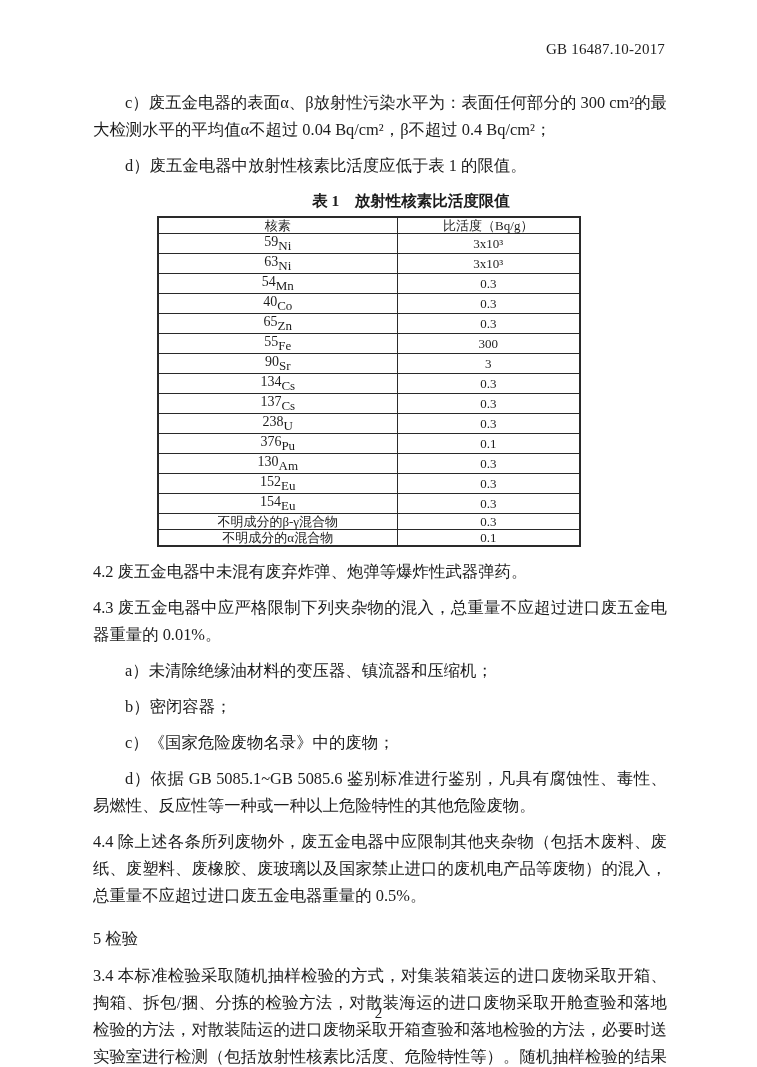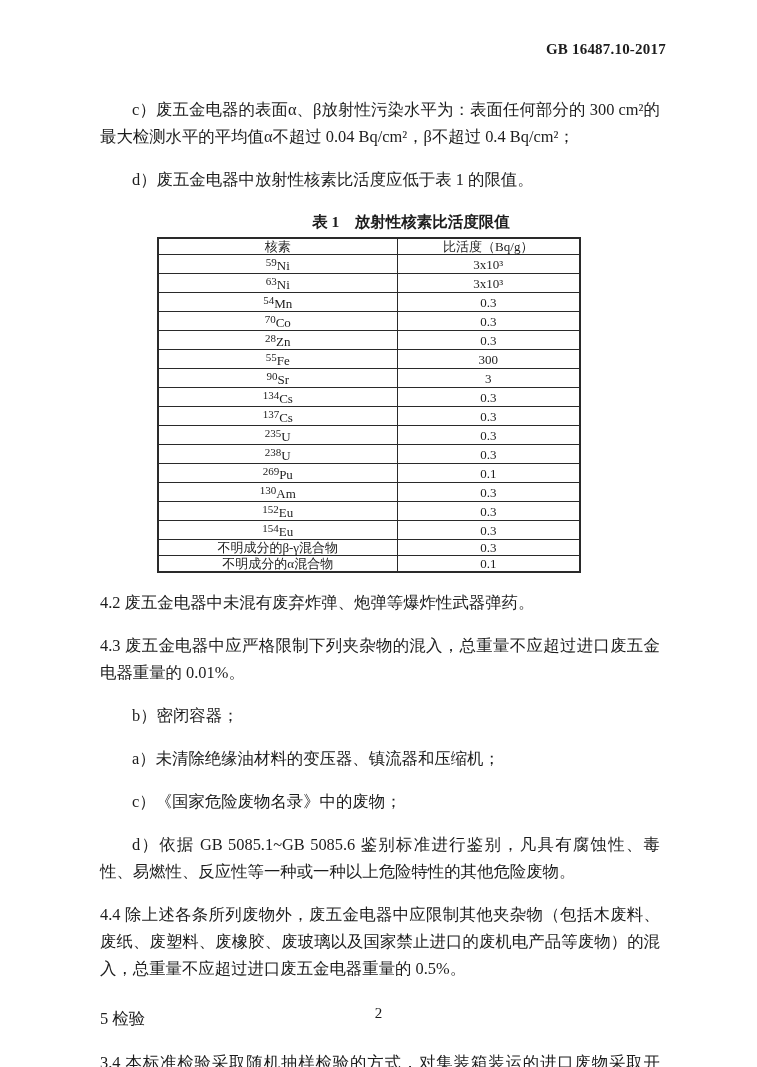--- a/index.html
+++ b/index.html
@@ -8,32 +8,32 @@
     background: #ffffff;
     position: relative;
     font-family: "Liberation Serif", "DejaVu Serif", serif;
     color: #1c1c1c;
     overflow: hidden;
   }
   .doc-number {
     position: absolute;
     top: 41px; left: 546px;
     font-size: 15px;
-    font-weight: bold;
+    font-weight: normal;
     letter-spacing: 0.2px;
   }
   .content {
     position: absolute;
     top: 80px; left: 84px;
     width: 592px;
     font-size: 16.4px;
     line-height: 27px;
     text-align: justify;
   }
-  .content p { margin: 16px; }
+  .content p { margin: 9px; }
   .lettered { text-indent: 32px; }
   .clause { text-indent: 0; }
   .section-heading {
     font-weight: normal;
     margin: 0;
     padding-top: 7px;
     padding-bottom: 1px;
   }
   .table-block {
     width: 508px;
@@ -63,21 +63,21 @@
     height: 15px;
     padding: 0;
     text-align: center;
     vertical-align: middle;
     font-size: 13px;
     line-height: 15px;
     font-weight: normal;
     overflow: hidden;
   }
   .sup {
-    font-size: 11px;
+    font-size: 14px;
     vertical-align: 4px;
     letter-spacing: 0;
   }
   .page-number {
     position: absolute;
     top: 1003px;
     left: 0; width: 100%;
     text-align: center;
     font-size: 15px;
     line-height: 20px;
@@ -114,53 +114,49 @@
           </tr>
           <tr>
             <td><span class="sup">63</span>Ni</td>
             <td>3x10³</td>
           </tr>
           <tr>
             <td><span class="sup">54</span>Mn</td>
             <td>0.3</td>
           </tr>
           <tr>
-            <td><span class="sup">70</span>Co</td>
-            <td>0.3</td>
-          </tr>
-          <tr>
-            <td><span class="sup">28</span>Zn</td>
+            <td><span class="sup">40</span>Co</td>
+            <td>0.3</td>
+          </tr>
+          <tr>
+            <td><span class="sup">65</span>Zn</td>
             <td>0.3</td>
           </tr>
           <tr>
             <td><span class="sup">55</span>Fe</td>
             <td>300</td>
           </tr>
           <tr>
             <td><span class="sup">90</span>Sr</td>
             <td>3</td>
           </tr>
           <tr>
             <td><span class="sup">134</span>Cs</td>
             <td>0.3</td>
           </tr>
           <tr>
             <td><span class="sup">137</span>Cs</td>
             <td>0.3</td>
           </tr>
           <tr>
-            <td><span class="sup">235</span>U</td>
-            <td>0.3</td>
-          </tr>
-          <tr>
             <td><span class="sup">238</span>U</td>
             <td>0.3</td>
           </tr>
           <tr>
-            <td><span class="sup">269</span>Pu</td>
+            <td><span class="sup">376</span>Pu</td>
             <td>0.1</td>
           </tr>
           <tr>
             <td><span class="sup">130</span>Am</td>
             <td>0.3</td>
           </tr>
           <tr>
             <td><span class="sup">152</span>Eu</td>
             <td>0.3</td>
           </tr>
@@ -177,24 +173,24 @@
             <td>0.1</td>
           </tr>
         </tbody>
     </table>
   </div>
 
   <p class="clause">4.2 废五金电器中未混有废弃炸弹、炮弹等爆炸性武器弹药。</p>
 
   <p class="clause">4.3 废五金电器中应严格限制下列夹杂物的混入，总重量不应超过进口废五金电器重量的 0.01%。</p>
 
+  <p class="lettered">a）未清除绝缘油材料的变压器、镇流器和压缩机；</p>
+
   <p class="lettered">b）密闭容器；</p>
 
-  <p class="lettered">a）未清除绝缘油材料的变压器、镇流器和压缩机；</p>
-
   <p class="lettered">c）《国家危险废物名录》中的废物；</p>
 
   <p class="lettered">d）依据 GB 5085.1~GB 5085.6 鉴别标准进行鉴别，凡具有腐蚀性、毒性、易燃性、反应性等一种或一种以上危险特性的其他危险废物。</p>
 
   <p class="clause">4.4 除上述各条所列废物外，废五金电器中应限制其他夹杂物（包括木废料、废纸、废塑料、废橡胶、废玻璃以及国家禁止进口的废机电产品等废物）的混入，总重量不应超过进口废五金电器重量的 0.5%。</p>
 
 
   <p class="section-heading">5 检验</p>
 
   <p class="clause">3.4 本标准检验采取随机抽样检验的方式，对集装箱装运的进口废物采取开箱、掏箱、拆包/捆、分拣的检验方法，对散装海运的进口废物采取开舱查验和落地检验的方法，对散装陆运的进口废物采取开箱查验和落地检验的方法，必要时送实验室进行检测（包括放射性核素比活度、危险特性等）。随机抽样检验的结果作为整批货物检验结果。</p>

